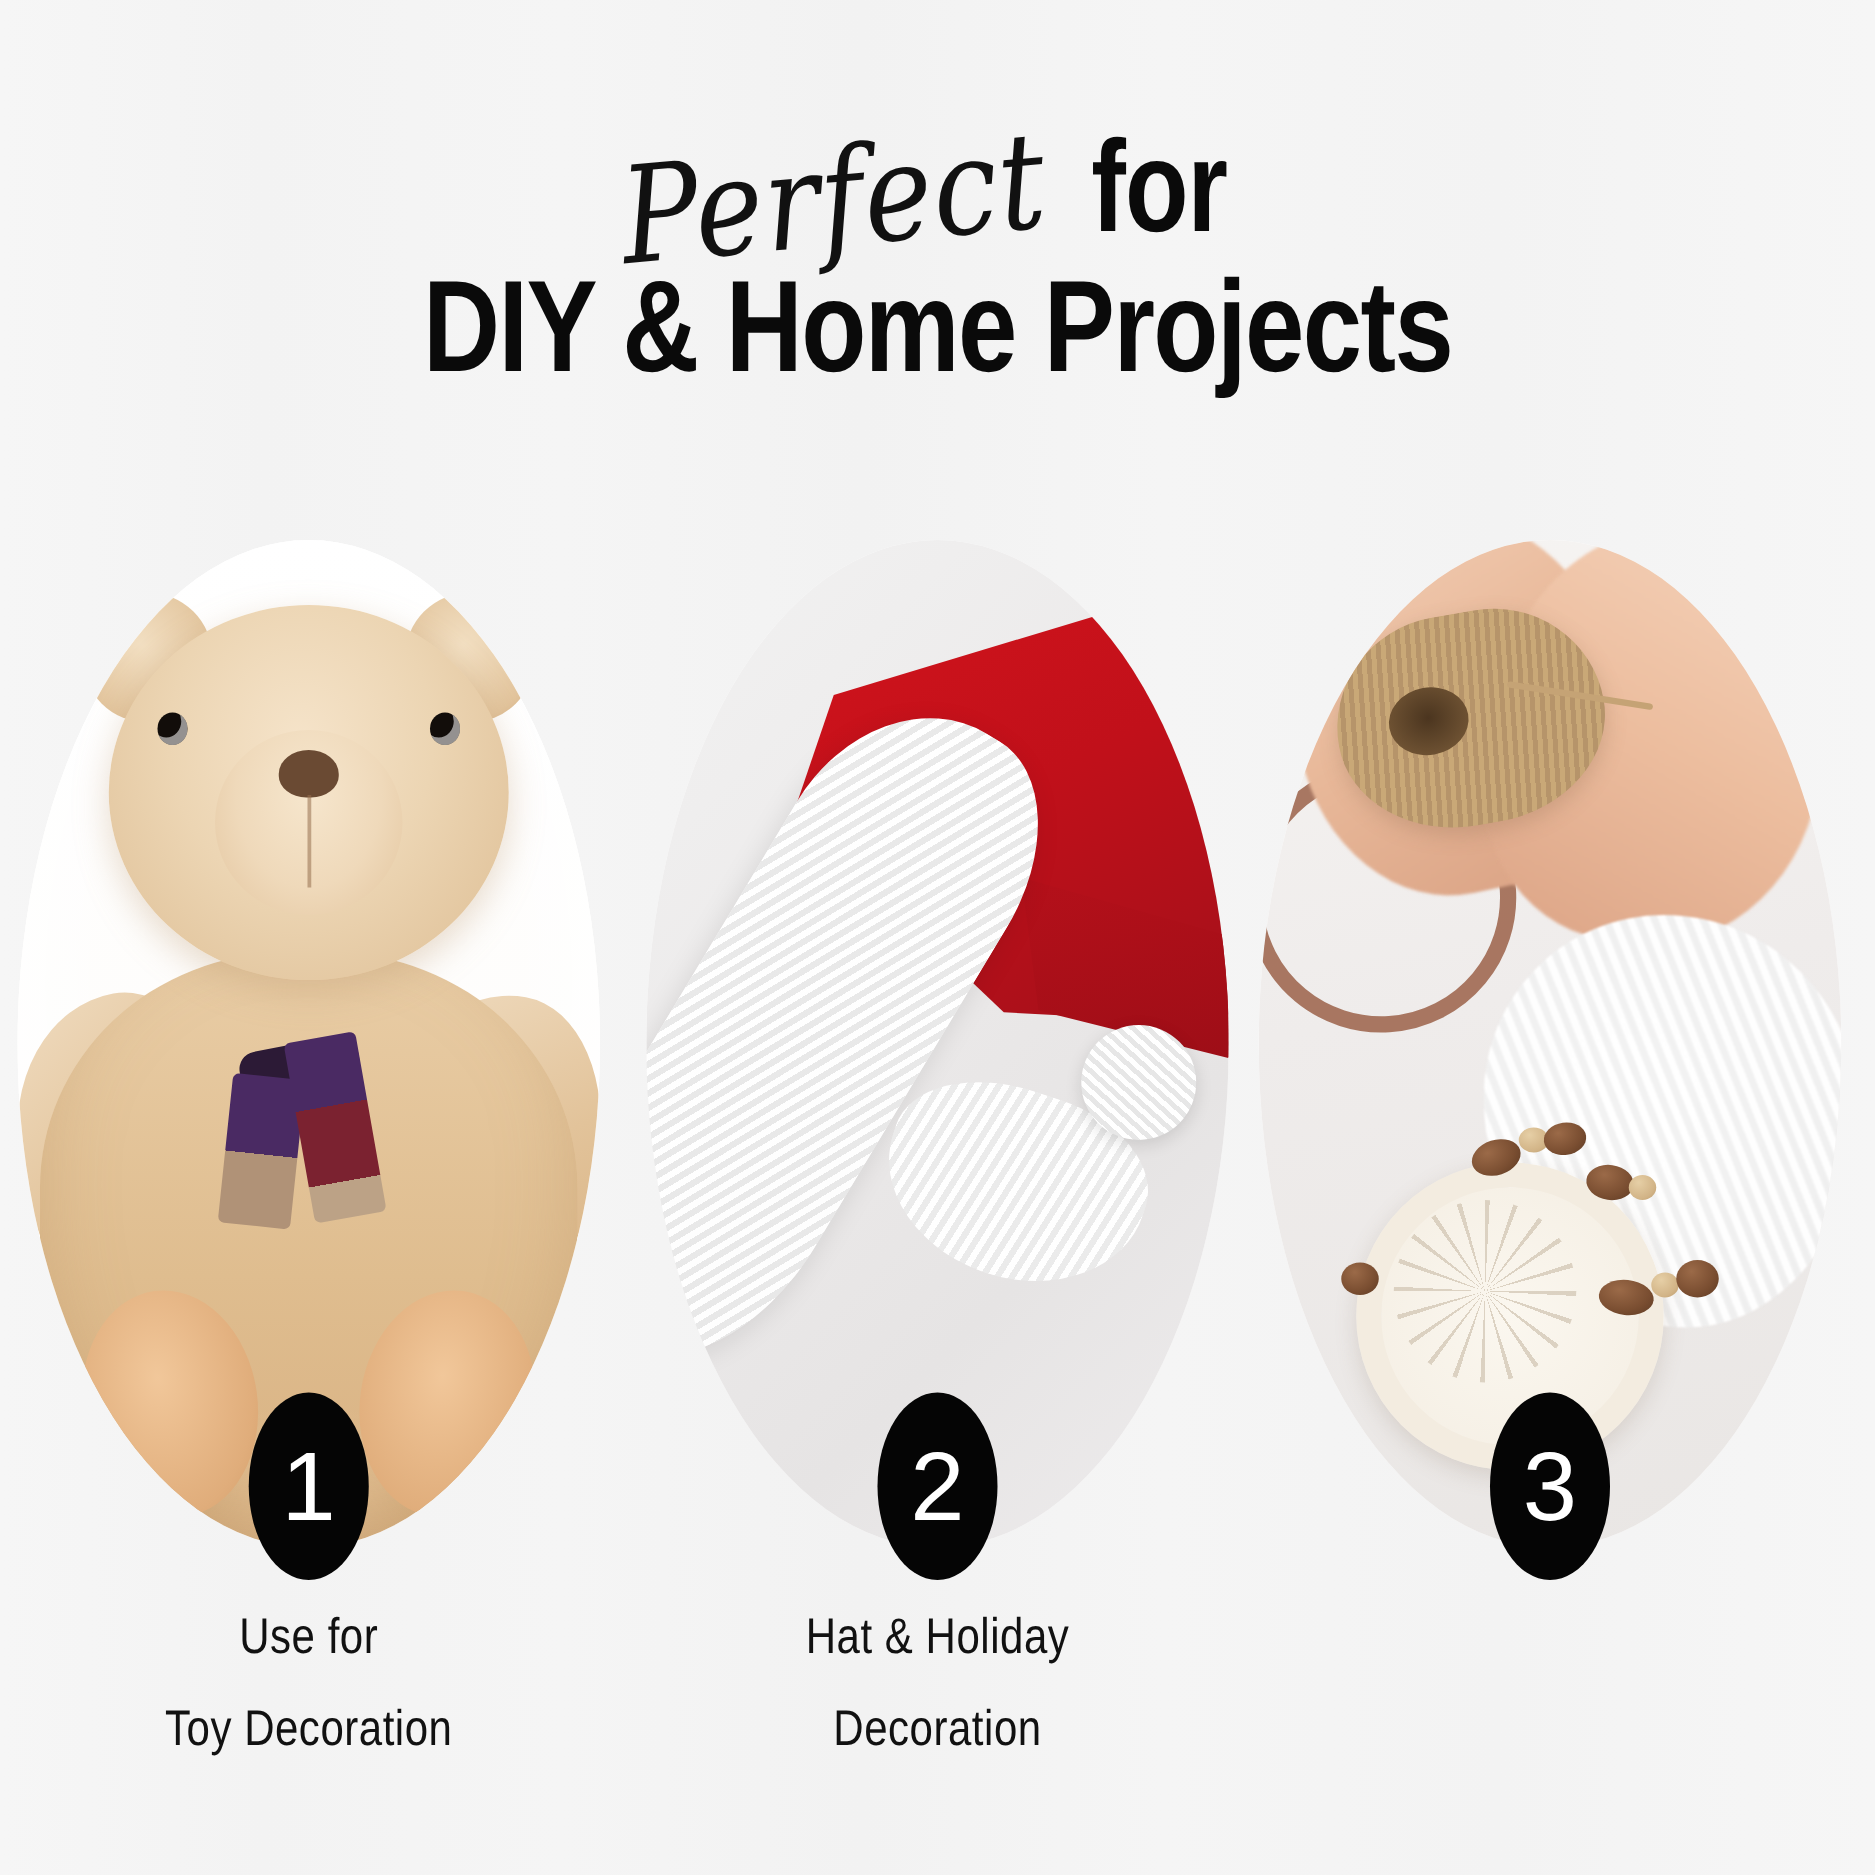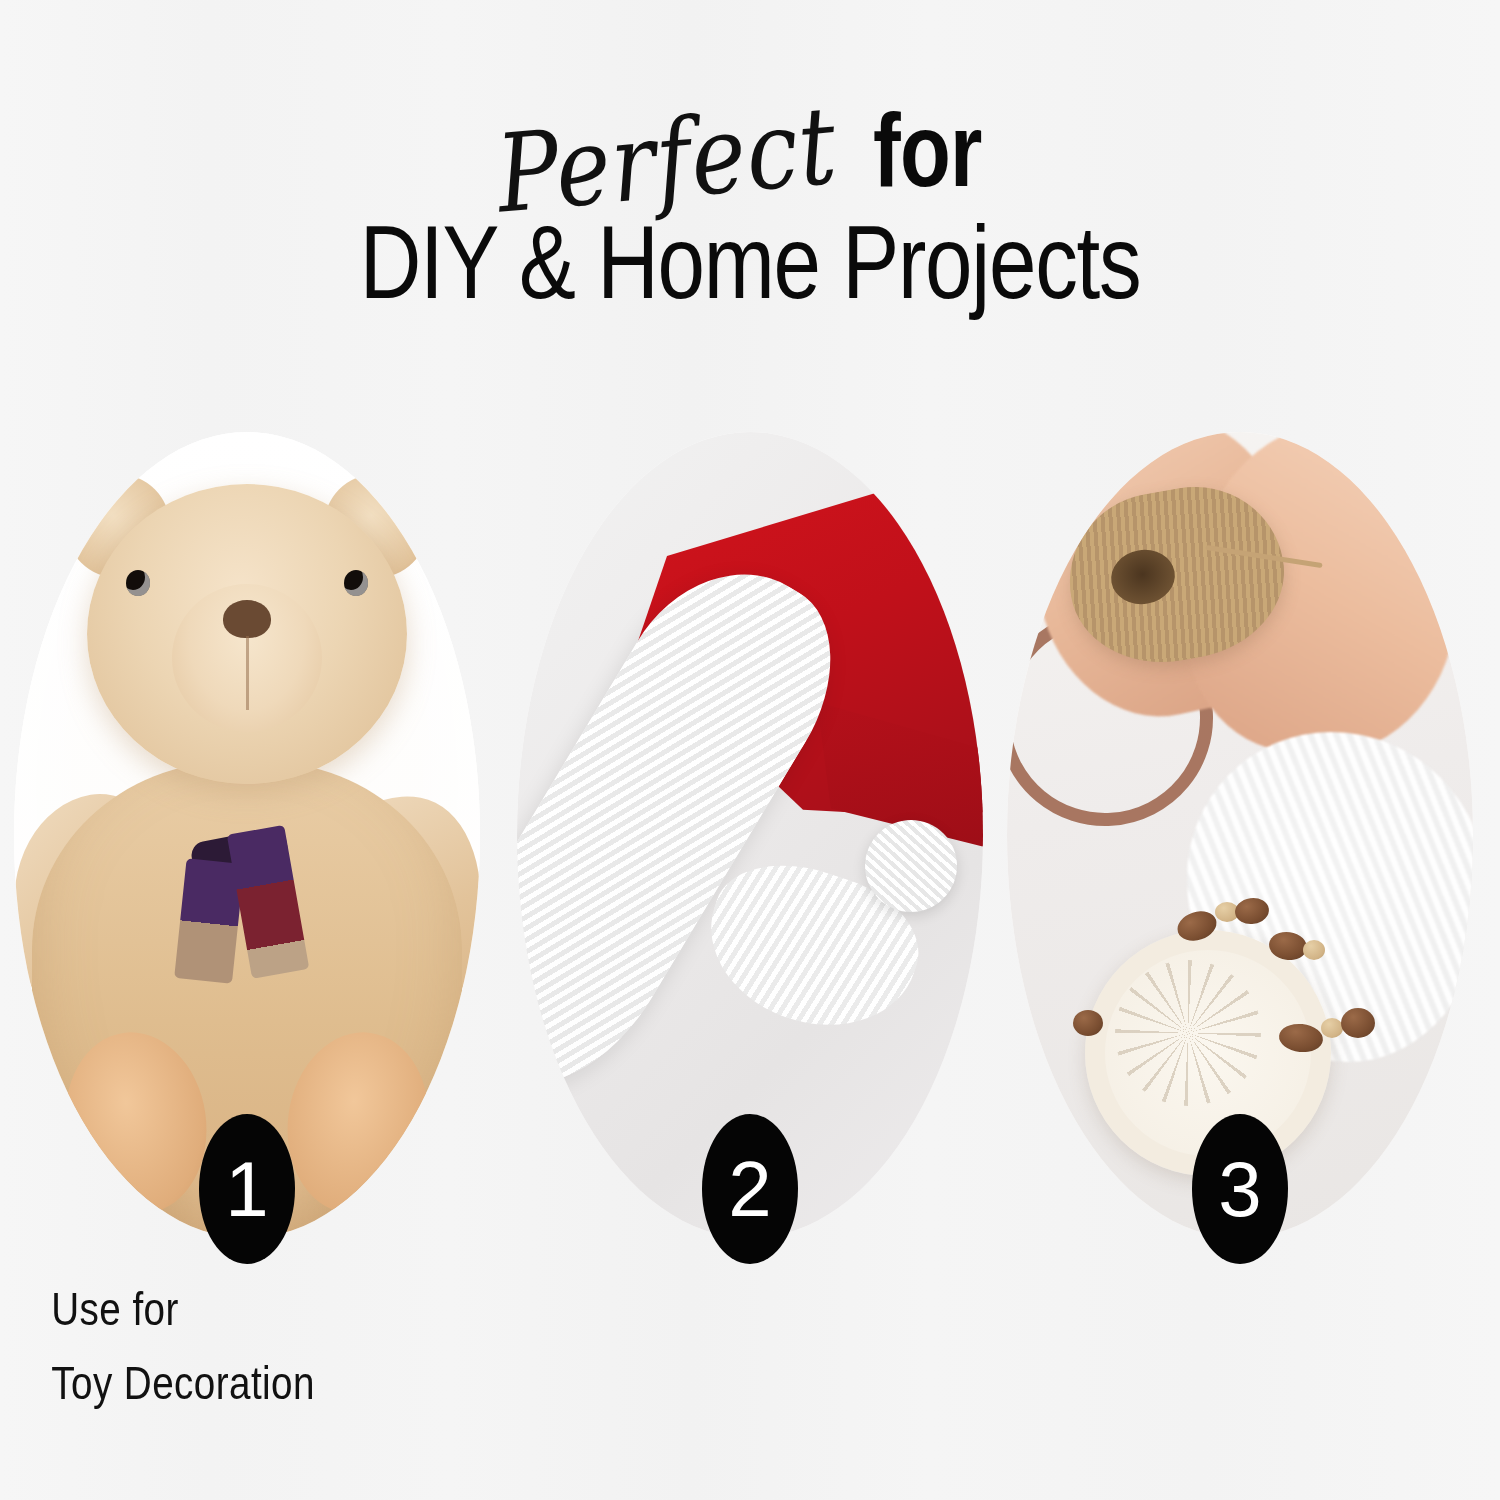--- a/index.html
+++ b/index.html
@@ -68,21 +68,21 @@
     letter-spacing: -1px;
     color: #0a0a0a;
     transform: scaleX(0.80);
     transform-origin: 0 50%;
     vertical-align: 4px;
   }
   .headline-line2 {
     display: block;
     margin-top: -6px;
     font-family: "Liberation Sans", sans-serif;
-    font-weight: 400;
+    font-weight: 700;
     font-size: 104px;
     letter-spacing: -1.5px;
     color: #0a0a0a;
     white-space: nowrap;
     line-height: 108px;
   }
   .headline-line2 span.squish {
     display: inline-block;
     transform: scaleX(0.82);
     transform-origin: 50% 50%;
@@ -453,22 +453,23 @@
     letter-spacing: 0;
     z-index: 5;
   }
 
   
   .caption {
     position: absolute;
     top: 840px;
     left: 0;
     width: 466px;
+    text-align: center;
     font-family: "Liberation Sans", sans-serif;
-    font-size: 46px;
+    font-size: 40px;
     line-height: 74px;
     color: #111111;
     letter-spacing: 0.5px;
   }
   .caption span {
     display: block;
     transform: scaleX(0.84);
   }
 
 </style>
@@ -522,20 +523,24 @@
       <div class="oval">
         <div class="photo ph-hat">
           <div class="hat-red"></div>
           <div class="hat-red2"></div>
           <div class="hat-fur"></div>
           <div class="hat-fur2"></div>
           <div class="hat-pom"></div>
         </div>
       </div>
       <div class="badge">2</div>
+      <div class="caption">
+        <span>Hat &amp; Holiday</span>
+        <span>Decoration</span>
+      </div>
     </div>
 
     <div class="card card-3">
       <div class="oval">
         <div class="photo ph-craft">
           <div class="hoop"></div>
           <div class="hand-l"></div>
           <div class="hand-r"></div>
           <div class="twine-spool"></div>
           <div class="twine-hole"></div>

